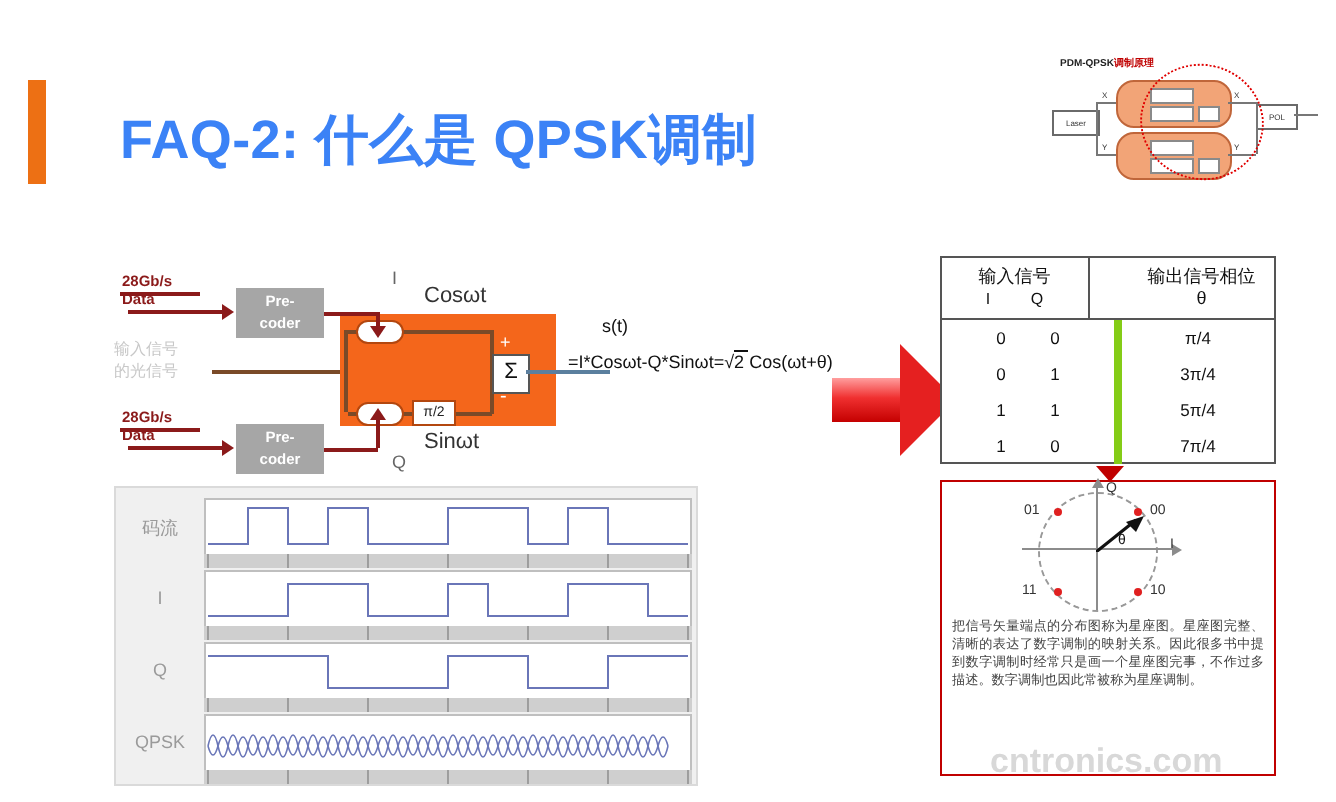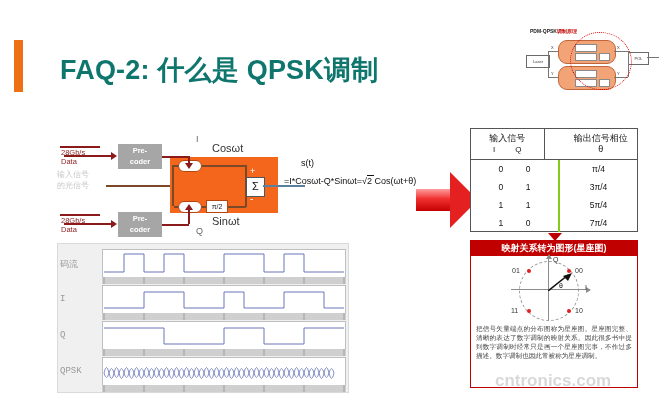--- a/index.html
+++ b/index.html
@@ -7,21 +7,21 @@
     width:668px;height:401px;background:#ffffff;
     font-family:"Liberation Sans","DejaVu Sans",sans-serif;
     overflow:hidden;position:relative;
   }
   .slide{position:absolute;inset:0;background:#fff;}
 
   
   .title-bar{position:absolute;left:14px;top:40px;width:9px;height:52px;background:#ED7014;}
   .title-text{
     position:absolute;left:60px;top:52px;
-    font-size:27px;font-weight:bold;color:#0f766e;
+    font-size:27px;font-weight:bold;color:#3b82f6;
     letter-spacing:.2px;white-space:nowrap;
   }
 
   
   .thumb{position:absolute;left:524px;top:22px;width:136px;height:72px;}
   .thumb-cap{position:absolute;left:6px;top:6px;font-size:5px;font-weight:bold;color:#222;white-space:nowrap;}
   .thumb-cap .hi{color:#c00000;}
   .tb-mod{position:absolute;background:#F2A477;border:1px solid #C0663A;border-radius:9px;}
   .tb-m1{left:34px;top:18px;width:56px;height:22px;}
   .tb-m2{left:34px;top:44px;width:56px;height:22px;}
@@ -31,21 +31,21 @@
   .tb-laser{left:2px;top:33px;width:22px;height:11px;}
   .tb-pol{left:104px;top:30px;width:19px;height:11px;}
   .tb-line{position:absolute;background:#777;height:1px;}
   .tb-vline{position:absolute;background:#777;width:1px;}
   .tb-ell{position:absolute;left:46px;top:10px;width:60px;height:56px;
           border:1.5px dotted #E00000;border-radius:50%;transform:rotate(12deg);}
   .tb-lbl{position:absolute;font-size:4px;color:#333;}
 
   
   .mod{position:absolute;left:56px;top:131px;width:250px;height:115px;}
-  .databox{position:absolute;font-size:7.5px;font-weight:normal;color:#8B1A1A;line-height:8.5px;margin-top:12px;}
+  .databox{position:absolute;font-size:7.5px;font-weight:bold;color:#8B1A1A;line-height:8.5px;}
   .db1{left:5px;top:6px;}
   .db2{left:5px;top:74px;}
   .dbline{position:absolute;height:1.5px;background:#8B1A1A;}
   .dbl1{left:4px;top:15px;width:40px;}
   .dbl2{left:4px;top:83px;width:40px;}
   .arrw{position:absolute;height:2px;background:#8B1A1A;}
   .arrw::after{content:"";position:absolute;right:-5px;top:-3px;border-left:6px solid #8B1A1A;
                border-top:4px solid transparent;border-bottom:4px solid transparent;}
   .a1{left:8px;top:24px;width:48px;}
   .a2{left:8px;top:92px;width:48px;}
@@ -98,21 +98,21 @@
   
   .table{position:absolute;left:470px;top:128px;width:168px;height:104px;
          border:1px solid #555;background:#fff;box-sizing:border-box;}
   .thead{display:flex;height:30px;border-bottom:1px solid #555;gap:20px;}
   .th{flex:1;display:flex;flex-direction:column;align-items:center;justify-content:center;
       font-size:9px;color:#111;line-height:11px;}
   .th.left{border-right:1px solid #555;}
   .th .sub{font-size:8px;letter-spacing:9px;padding-left:9px;}
   .trow{display:flex;height:18px;}
   .td{flex:1;display:flex;align-items:center;justify-content:center;font-size:8.5px;color:#111;}
-  .td.left{border-right:2px solid #84cc16;letter-spacing:10px;padding-left:10px;}
+  .td.left{border-right:4px solid #84cc16;letter-spacing:10px;padding-left:10px;}
 
   
   .downarr{position:absolute;left:548px;top:233px;width:0;height:0;
     border-left:7px solid transparent;border-right:7px solid transparent;border-top:8px solid #C00000;}
 
   
   .cpanel{position:absolute;left:470px;top:240px;width:168px;height:148px;
           border:1px solid #C00000;background:#fff;box-sizing:border-box;}
   .cbanner{height:15px;background:#C00000;color:#fff;font-size:9px;font-weight:bold;
            display:flex;align-items:center;justify-content:center;}
@@ -137,21 +137,21 @@
   .theta{position:absolute;left:88px;top:26px;font-size:7px;color:#111;}
   .ctext{padding:3px 5px 0 5px;font-size:6.6px;color:#444;line-height:9px;text-align:justify;}
   .watermark{position:absolute;left:495px;top:371px;font-size:17px;color:#D8D8D8;font-weight:bold;}
 
   
   .wave{position:absolute;left:57px;top:243px;width:292px;height:150px;background:#F0F0F0;
         border:1px solid #DADADA;box-sizing:border-box;}
   .wrow{position:absolute;left:44px;width:244px;height:32px;background:#fff;border:1px solid #BFBFBF;
         box-sizing:border-box;}
   .w1{top:5px;} .w2{top:41px;} .w3{top:77px;} .w4{top:113px;}
-  .wlabel{position:absolute;left:2px;width:40px;font-size:9px;color:#9a9a9a;text-align:left;font-family:Liberation Mono, monospace;}
+  .wlabel{position:absolute;left:2px;width:40px;font-size:9px;color:#9a9a9a;text-align:center;}
   .wl1{top:14px;} .wl2{top:50px;} .wl3{top:86px;} .wl4{top:122px;}
   .axisband{position:absolute;left:44px;width:244px;height:7px;background:#CFCFCF;}
   .ab1{top:33px;} .ab2{top:69px;} .ab3{top:105px;} .ab4{top:141px;}
   .wave svg{position:absolute;left:0;top:0;}
 </style>
 </head>
 <body>
 
 <div class="slide">
 
@@ -288,21 +288,20 @@
     </div>
     <div class="trow">
       <div class="td left">1 0</div>
       <div class="td">7π/4</div>
     </div>
   </div>
 
   <div class="downarr"></div>
 
   <div class="cpanel">
-    <div class="cbanner">映射关系转为图形(星座图)</div>
     <div class="cplot">
       <div class="circ"></div>
       <div class="axh"></div>
       <div class="axv"></div>
       <div class="axlbl lq">Q</div>
       <div class="axlbl li">I</div>
       <div class="vec">
         <svg width="24" height="18" viewBox="0 0 24 18">
           <line x1="0" y1="18" x2="20" y2="2" stroke="#111" stroke-width="1.6"></line>
           <polygon points="24,0 15,3 20,8" fill="#111"></polygon>

